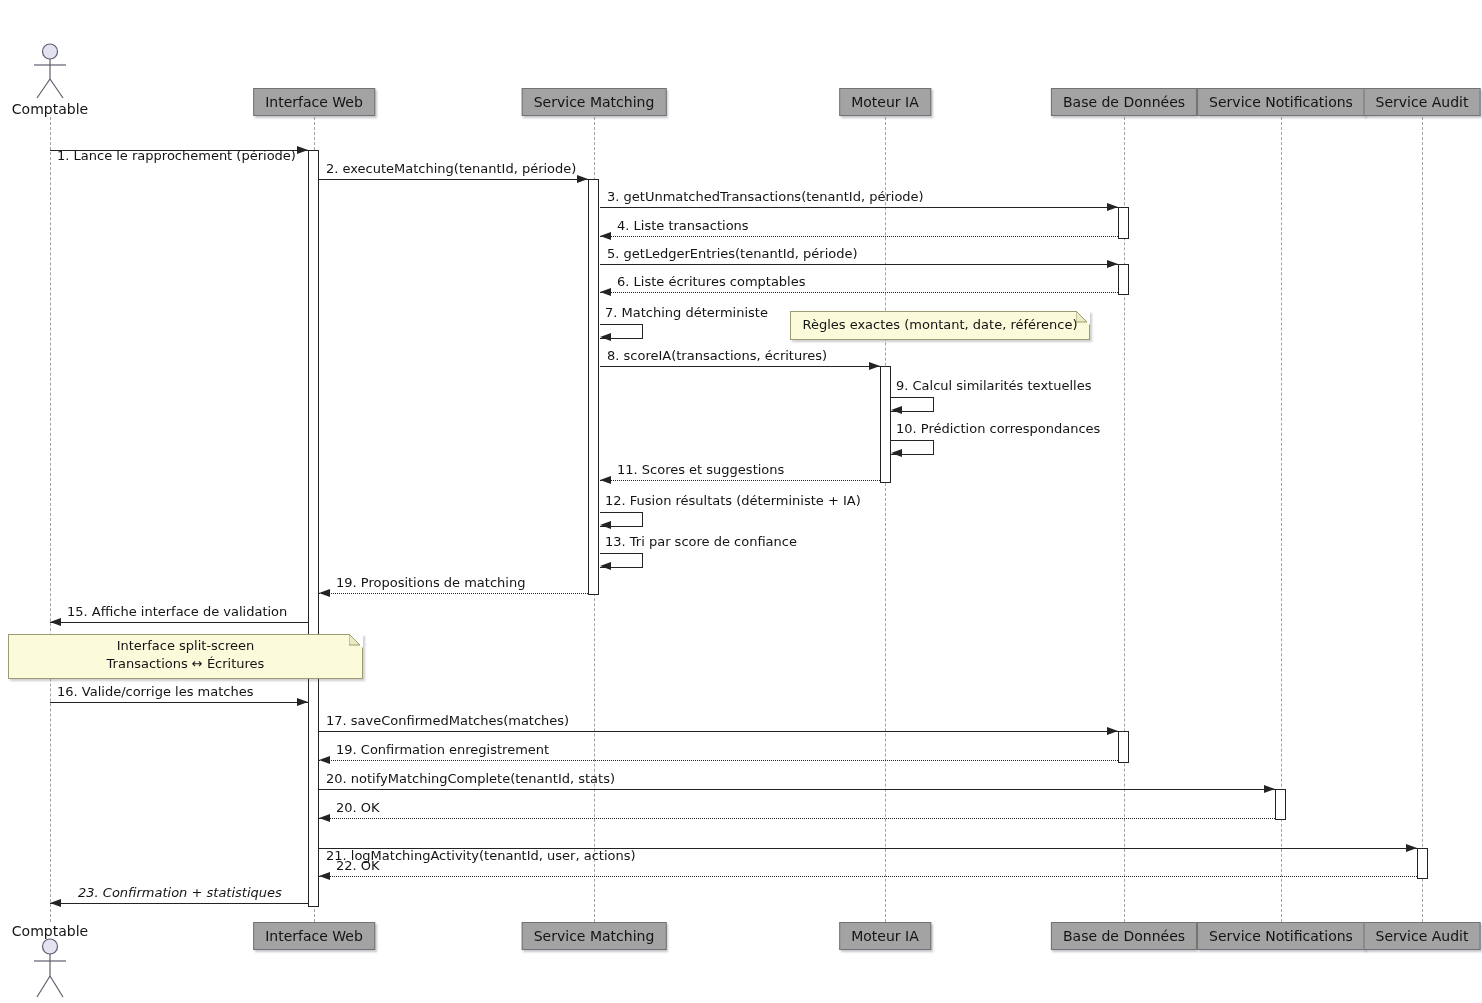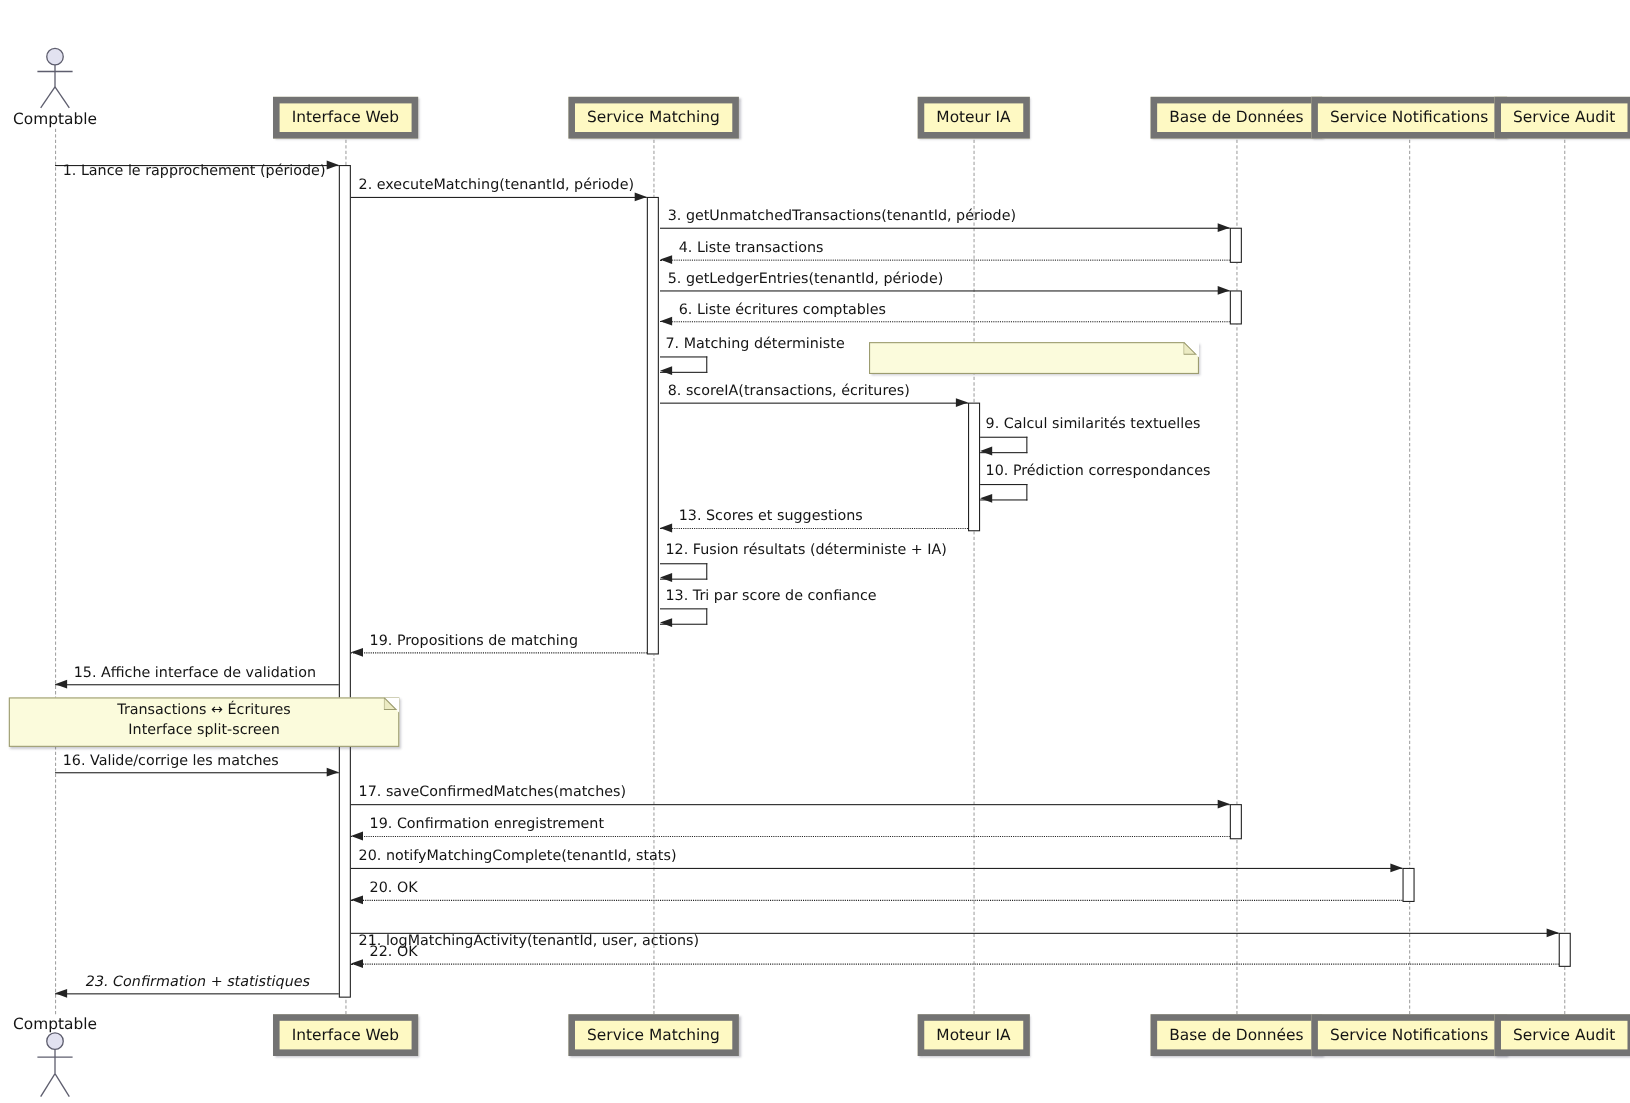--- a/index.html
+++ b/index.html
@@ -3,21 +3,21 @@
 <meta charset="utf-8">
 <style>
   html,body { margin:0; padding:0; background:#ffffff; }
   body { font-family:"DejaVu Sans","Liberation Sans",sans-serif; color:#141414; }
   #canvas { position:relative; width:1482px; height:1003px; background:#ffffff; overflow:hidden; }
 
   .title { position:absolute; top:13px; left:0; width:100%; text-align:center;
            font-size:15px; font-weight:bold; z-index:6; }
 
   .participant { position:absolute; transform:translateX(-50%);
-                 background:#fef9c3; border:6px solid #737373;
+                 background:#a3a3a3; border:1px solid #737373;
                  padding:5px 11px; font-size:14px; white-space:nowrap;
                  box-shadow:1.5px 1.5px 2px rgba(90,90,110,.35); z-index:6; }
 
   .actor-label { position:absolute; transform:translateX(-50%); font-size:14px;
                  white-space:nowrap; z-index:6; }
   .actor-svg { position:absolute; z-index:6; }
 
   .lifeline { position:absolute; width:0; border-left:1px dashed #a3a3a3; z-index:1; }
 
   .bar { position:absolute; width:9px; background:#ffffff; border:1px solid #232323; z-index:2; }
@@ -75,29 +75,30 @@
   <div class="participant" style="left:885px;top:922px">Moteur IA</div>
   <div class="participant" style="left:1124px;top:922px">Base de Données</div>
   <div class="participant" style="left:1281px;top:922px">Service Notifications</div>
   <div class="participant" style="left:1422px;top:922px">Service Audit</div>
 
   <div class="note one" style="left:790px;top:311px;width:298px;height:27px">
     <svg class="fold" width="14" height="14" viewBox="0 0 14 14">
       <polygon points="0,0 14,0 14,14" fill="#ffffff"></polygon>
       <polygon points="0,0 11,11 0,11" fill="#ecebc3" stroke="#9c9c70" stroke-width="1"></polygon>
     </svg>
+    <div class="note-line">Règles exactes (montant, date, référence)</div>
   </div>
 
   <div class="note" style="left:8px;top:634px;width:353px;height:41px;padding-top:2px">
     <svg class="fold" width="14" height="14" viewBox="0 0 14 14">
       <polygon points="0,0 14,0 14,14" fill="#ffffff"></polygon>
       <polygon points="0,0 11,11 0,11" fill="#ecebc3" stroke="#9c9c70" stroke-width="1"></polygon>
     </svg>
+    <div class="note-line">Interface split-screen</div>
     <div class="note-line">Transactions ↔ Écritures</div>
-    <div class="note-line">Interface split-screen</div>
   </div>
 
 <div class="lifeline" style="left: 50px; top: 117px; height: 805px;"></div>
     <div class="lifeline" style="left: 314px; top: 117px; height: 805px;"></div>
     <div class="lifeline" style="left: 594px; top: 117px; height: 805px;"></div>
     <div class="lifeline" style="left: 885px; top: 117px; height: 805px;"></div>
     <div class="lifeline" style="left: 1124px; top: 117px; height: 805px;"></div>
     <div class="lifeline" style="left: 1281px; top: 117px; height: 805px;"></div>
     <div class="lifeline" style="left: 1422px; top: 117px; height: 805px;"></div>
     <div class="bar" style="left: 308px; top: 150px; height: 755px;"></div>
@@ -133,21 +134,21 @@
     <div class="arrow right" style="left: 869px; top: 362px;"></div>
     <div class="msg-label" style="left: 607px; top: 349px;">8. scoreIA(transactions, écritures)</div>
     <div class="msg-label" style="left: 896px; top: 379px;">9. Calcul similarités textuelles</div>
     <div class="selfloop" style="left: 891px; top: 397px;"></div>
     <div class="arrow left" style="left: 891px; top: 406px;"></div>
     <div class="msg-label" style="left: 896px; top: 422px;">10. Prédiction correspondances</div>
     <div class="selfloop" style="left: 891px; top: 440px;"></div>
     <div class="arrow left" style="left: 891px; top: 449px;"></div>
     <div class="msg-line return" style="left: 600px; top: 480px; width: 280px;"></div>
     <div class="arrow left" style="left: 600px; top: 476px;"></div>
-    <div class="msg-label" style="left: 617px; top: 463px;">13. Scores et suggestions</div>
+    <div class="msg-label" style="left: 617px; top: 463px;">11. Scores et suggestions</div>
     <div class="msg-label" style="left: 605px; top: 494px;">12. Fusion résultats (déterministe + IA)</div>
     <div class="selfloop" style="left: 600px; top: 512px;"></div>
     <div class="arrow left" style="left: 600px; top: 521px;"></div>
     <div class="msg-label" style="left: 605px; top: 535px;">13. Tri par score de confiance</div>
     <div class="selfloop" style="left: 600px; top: 553px;"></div>
     <div class="arrow left" style="left: 600px; top: 562px;"></div>
     <div class="msg-line return" style="left: 319px; top: 593px; width: 269px;"></div>
     <div class="arrow left" style="left: 319px; top: 589px;"></div>
     <div class="msg-label" style="left: 336px; top: 576px;">19. Propositions de matching</div>
     <div class="msg-line" style="left: 50px; top: 622px; width: 258px;"></div>

